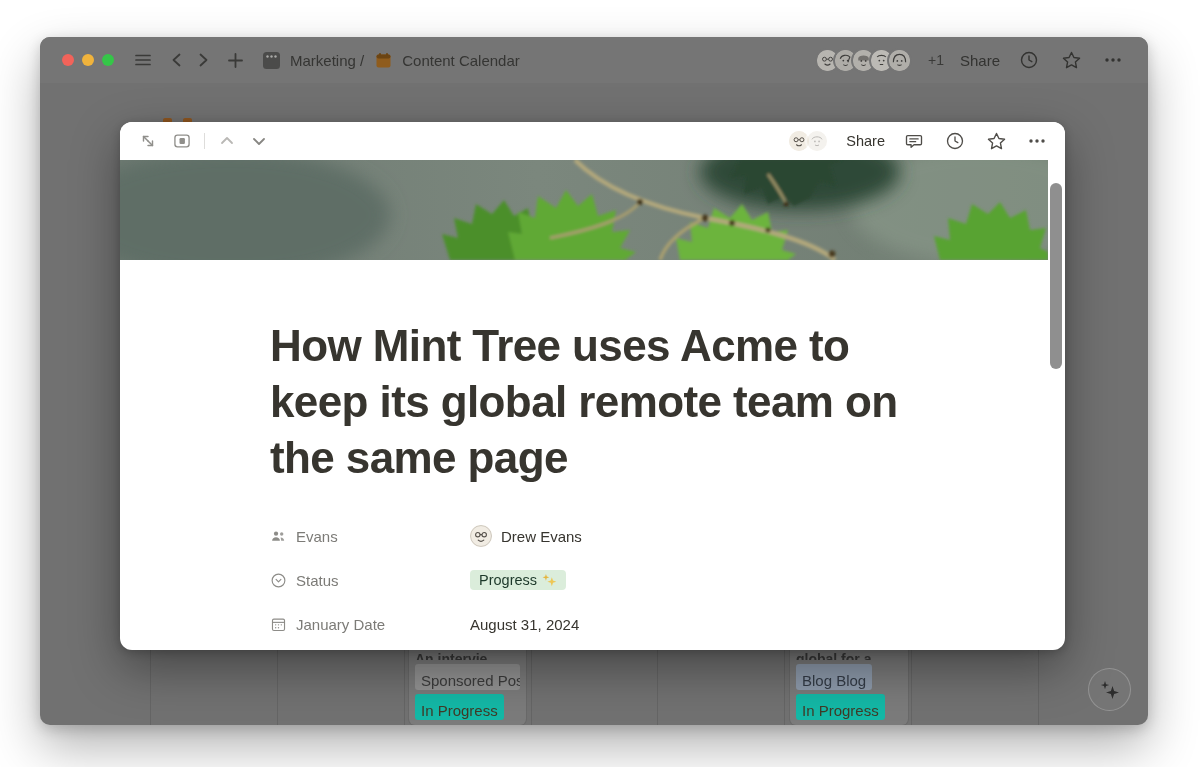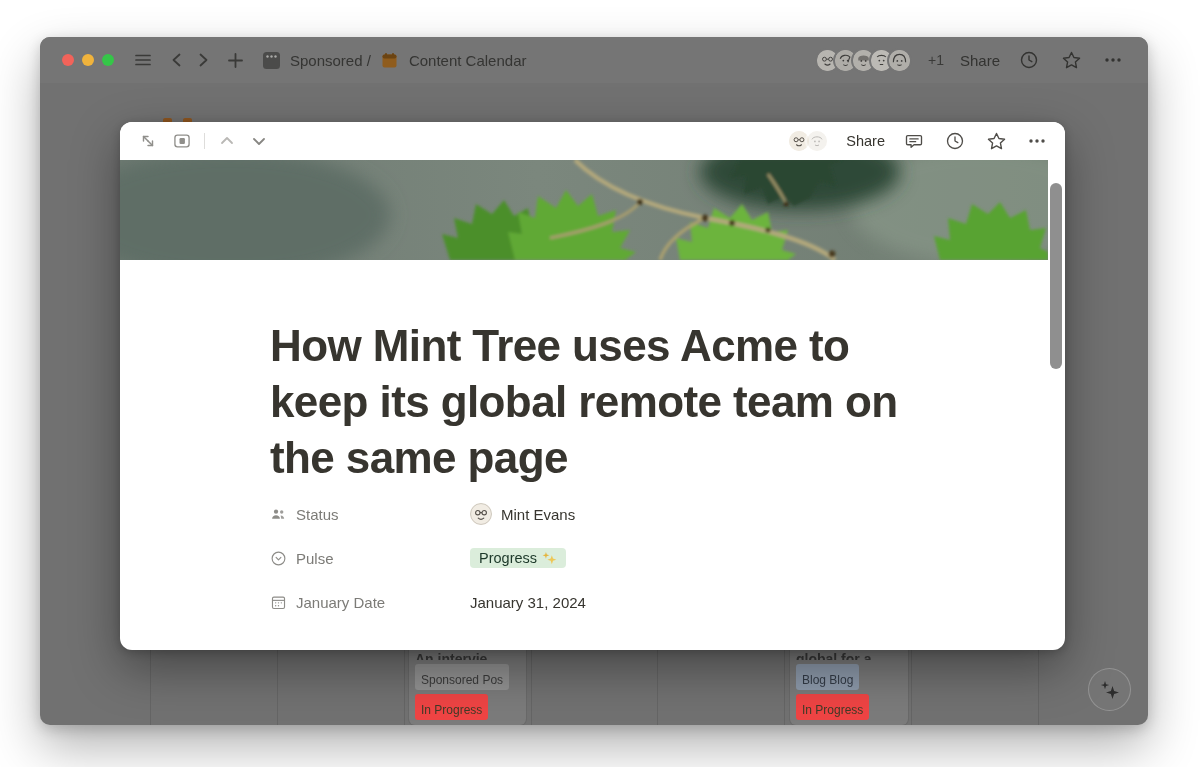--- a/index.html
+++ b/index.html
@@ -27,24 +27,24 @@
   .share-dim{ font-size:15px; color:#333331;}
 
   
   .vline{ position:absolute; top:210px; bottom:0; width:1px; background:rgba(0,0,0,.10);}
   .cal-card{ position:absolute; background:#7b7b7b; border-radius:6px;
     box-shadow:0 0 0 1px rgba(0,0,0,.07); padding:5px 6px; overflow:hidden;
     display:flex; flex-direction:column; gap:4px;}
   .clip-line{ height:7px; overflow:hidden;}
   .clip-line span{ display:block; margin-top:-12px; font-size:13px; font-weight:700; color:#3a3a3a; white-space:nowrap;}
   .card-line{ font-size:14px; font-weight:700; color:#383838; white-space:nowrap; overflow:hidden;}
-  .tag{ align-self:flex-start; max-width:100%; font-size:12px; line-height:17px; padding:8px 6px;
+  .tag{ align-self:flex-start; max-width:100%; font-size:15px; line-height:17px; padding:8px 6px;
     border-radius:3px; white-space:nowrap; overflow:hidden; color:#383530;}
   .tag-gray{ background:#929292; color:#3b3b3b;}
-  .tag-yellow{ background:#ef4444; color:#403a27;}
+  .tag-yellow{ background:#14b8a6; color:#403a27;}
   .tag-blue{ background:#8d9aab; color:#333b46;}
   .orange-dash{ position:absolute; width:9px; height:4px; background:#8f5620; border-radius:2px 2px 0 0;}
 
   
   .ai-btn{ position:absolute; right:17px; bottom:14px; width:43px; height:43px; border-radius:50%;
     border:1px solid rgba(255,255,255,.22); background:rgba(255,255,255,.03);
     display:flex; align-items:center; justify-content:center;}
 
   
   .modal{ position:absolute; left:80px; top:85px; width:945px; height:528px;
@@ -62,21 +62,21 @@
   .m-av-stack .avatar:first-child{ margin-left:0;}
   .share-lbl{ font-size:14.5px; color:#37352f;}
   .faded{ opacity:.45;}
 
   .cover{ position:absolute; left:0; top:38px; right:17px; height:100px; overflow:hidden;}
   .scroll-thumb{ position:absolute; right:3px; top:61px; width:12px; height:186px;
     border-radius:7px; background:rgba(0,0,0,.44); z-index:4;}
 
   .m-content{ position:absolute; left:150px; top:196px; width:680px;}
   .page-title{ font-size:44px; line-height:56px; font-weight:700; letter-spacing:-.6px;
-    color:#37352f; width:640px; margin-bottom:16px;}
+    color:#37352f; width:640px; margin-bottom:38px;}
   .prop-row{ display:flex; align-items:center; height:24px; margin-bottom:20px;}
   .prop-label{ width:200px; display:flex; align-items:center; gap:9px; color:#7c7b77; font-size:15px;}
   .prop-label svg{ flex:none; color:#8d8c88;}
   .prop-value{ display:flex; align-items:center; gap:9px; font-size:15px; color:#37352f;}
   .prop-value .avatar{ width:22px; height:22px; background:#f1ece3;}
   .status-badge{ display:inline-flex; align-items:center; gap:5px; background:#dbeddb;
     color:#1c3829; font-size:14.5px; padding:2px 9px; border-radius:4px;}
 </style>
 </head>
 <body>
@@ -117,21 +117,21 @@
         </svg>
     </div>
     <div class="win-ic" style="margin-left:10px">
       <svg width="19" height="19" viewBox="0 0 19 19">
           <rect x="1" y="1" width="17" height="17" rx="3.5" fill="#4b4b4a"></rect>
           <circle cx="5.5" cy="5.5" r="1.2" fill="#a9a9a7"></circle>
           <circle cx="9.5" cy="5.5" r="1.2" fill="#a9a9a7"></circle>
           <circle cx="13.5" cy="5.5" r="1.2" fill="#a9a9a7"></circle>
         </svg>
     </div>
-    <span class="crumb-txt">Sponsored /</span>
+    <span class="crumb-txt">Marketing /</span>
     <div class="win-ic">
       <svg width="17" height="17" viewBox="0 0 17 17">
           <rect x="1.5" y="2.5" width="14" height="13" rx="2" fill="#8f5c1d"></rect>
           <rect x="1.5" y="2.5" width="14" height="4" rx="2" fill="#6b4413"></rect>
           <rect x="4" y="1" width="2" height="3" rx="1" fill="#6b4413"></rect>
           <rect x="11" y="1" width="2" height="3" rx="1" fill="#6b4413"></rect>
         </svg>
     </div>
     <span class="crumb-txt">Content Calendar</span>
 
@@ -354,41 +354,41 @@
       <h1 class="page-title">How Mint Tree uses Acme to keep its global remote team on the same page</h1>
 
       <div class="prop-row">
         <div class="prop-label">
           <svg width="17" height="17" viewBox="0 0 24 24">
               <circle cx="8.5" cy="8" r="3" fill="currentColor"></circle>
               <path d="M3 18c0-3 2.5-5 5.5-5s5.5 2 5.5 5z" fill="currentColor"></path>
               <circle cx="16.5" cy="8.5" r="2.4" fill="currentColor" opacity=".85"></circle>
               <path d="M15 13.4c2.9.1 5 1.9 5 4.6h-4.2" fill="currentColor" opacity=".85"></path>
             </svg>
-          <span>Status</span>
+          <span>Evans</span>
         </div>
         <div class="prop-value">
           <span class="avatar"><svg width="22" height="22" viewBox="0 0 24 24">
                 <circle cx="12" cy="12" r="11.4" fill="#f1ece3" stroke="#c9c4ba" stroke-width="1"></circle>
                 <circle cx="8.5" cy="10.5" r="2.4" fill="none" stroke="#55504a" stroke-width="1.2"></circle>
                 <circle cx="15.5" cy="10.5" r="2.4" fill="none" stroke="#55504a" stroke-width="1.2"></circle>
                 <line x1="10.9" y1="10.5" x2="13.1" y2="10.5" stroke="#55504a" stroke-width="1.2"></line>
                 <path d="M9 16.5c1.8 1.5 4.2 1.5 6 0" fill="none" stroke="#55504a" stroke-width="1.3" stroke-linecap="round"></path>
               </svg></span>
-          <span>Mint Evans</span>
+          <span>Drew Evans</span>
         </div>
       </div>
 
       <div class="prop-row">
         <div class="prop-label">
           <svg width="17" height="17" viewBox="0 0 24 24">
               <circle cx="12" cy="12" r="9" fill="none" stroke="currentColor" stroke-width="1.6"></circle>
               <path d="M8.6 10.5l3.4 3.4 3.4-3.4" fill="none" stroke="currentColor" stroke-width="1.6" stroke-linecap="round" stroke-linejoin="round"></path>
             </svg>
-          <span>Pulse</span>
+          <span>Status</span>
         </div>
         <div class="prop-value">
           <span class="status-badge">
             <span>Progress</span>
             <svg width="15" height="15" viewBox="0 0 16 16">
                 <path d="M4.2 1l.9 2.7L7.8 4.6 4.9 5.5 4.2 8.2 3.4 5.5.6 4.6 3.4 3.7z" fill="#e5b43c"></path>
                 <path d="M10.5 4.5l1.2 3.6 3.6 1.2-3.6 1.2-1.2 3.6-1.2-3.6-3.6-1.2 3.6-1.2z" fill="#eec755"></path>
               </svg>
           </span>
         </div>
@@ -401,19 +401,19 @@
               <line x1="3.5" y1="9" x2="20.5" y2="9" stroke="currentColor" stroke-width="1.6"></line>
               <circle cx="8" cy="12.5" r="1" fill="currentColor"></circle>
               <circle cx="12" cy="12.5" r="1" fill="currentColor"></circle>
               <circle cx="16" cy="12.5" r="1" fill="currentColor"></circle>
               <circle cx="8" cy="16.5" r="1" fill="currentColor"></circle>
               <circle cx="12" cy="16.5" r="1" fill="currentColor"></circle>
             </svg>
           <span>January Date</span>
         </div>
         <div class="prop-value">
-          <span>January 31, 2024</span>
+          <span>August 31, 2024</span>
         </div>
       </div>
     </div>
   </div>
 
 </div>
 
 </body></html>

